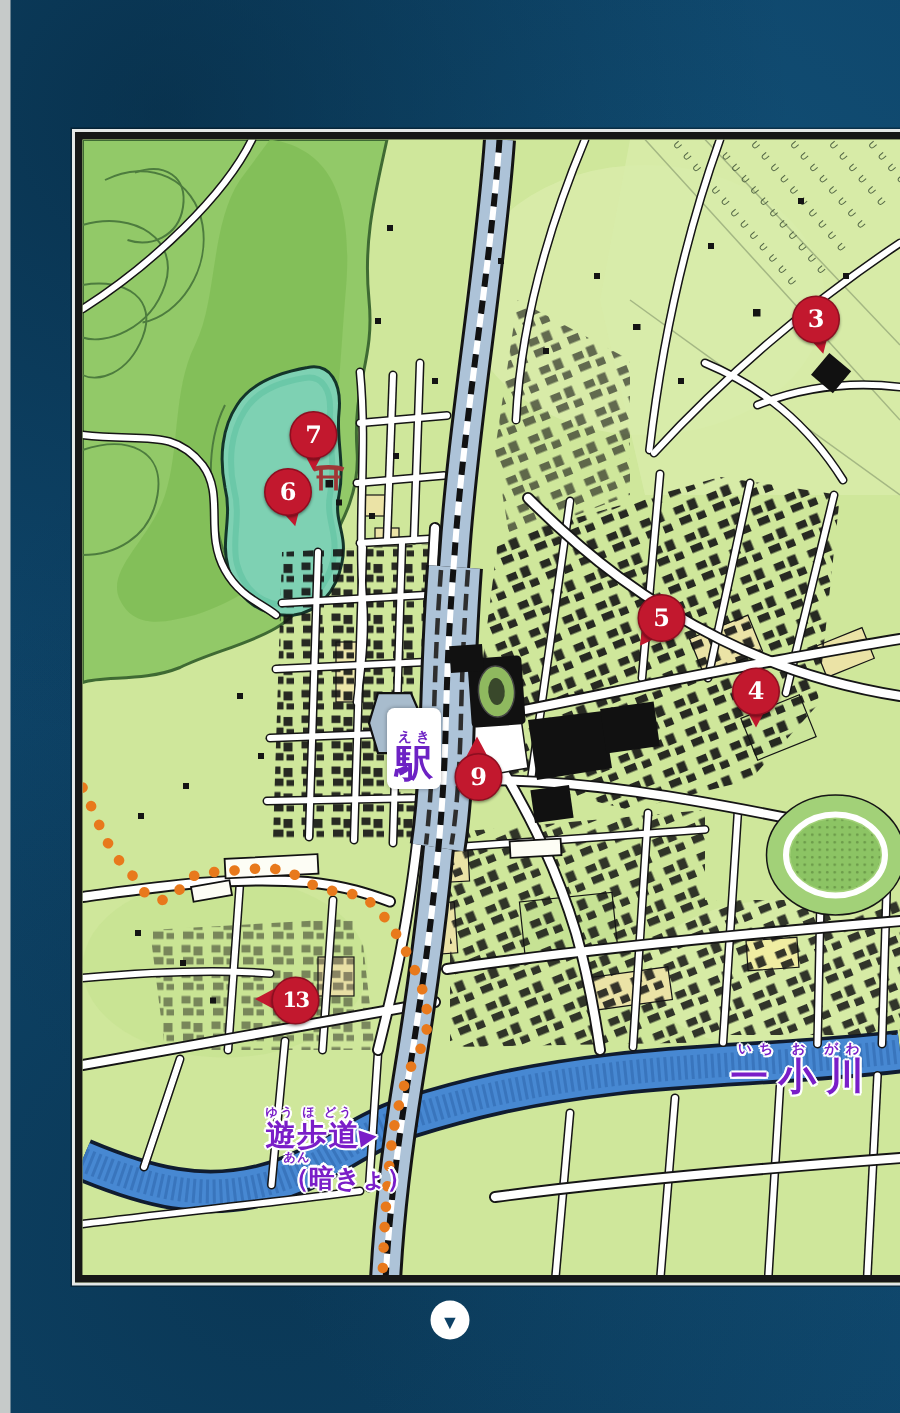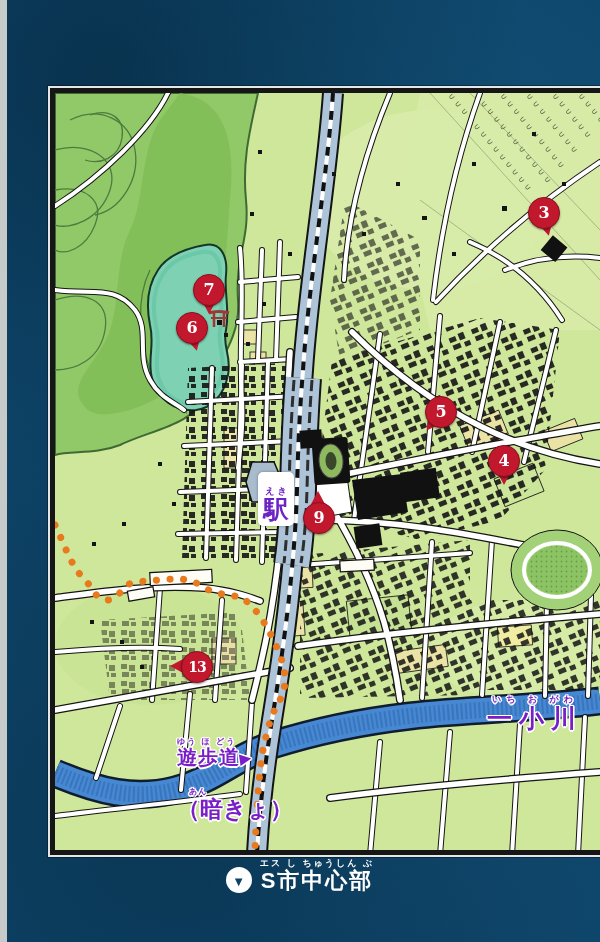--- a/index.html
+++ b/index.html
@@ -39,22 +39,22 @@
       -1px -1px #fff,1px -1px #fff,-1px 1px #fff,1px 1px #fff;}
   .furi{display:block;font-size:8px;font-weight:bold;letter-spacing:2px;line-height:1.1;}
   .station-label{position:absolute;left:203px;top:379px;width:36px;z-index:25;
     background:#fff;border-radius:5px;text-align:center;padding:15px 0 4px 0;
     box-shadow:0 0 3px rgba(0,0,0,.35);color:#6d22c4;}
   .station-label .furi{font-size:9px;letter-spacing:3px;padding-left:3px;}
   .station-label .kanji{font-size:25px;font-weight:bold;line-height:1;}
   .prom-label{left:122px;top:645px;width:160px;font-weight:bold;}
   .prom-label .main{font-size:20px;letter-spacing:1px;line-height:1.05;white-space:nowrap;}
   .prom-label .arrow{display:inline-block;font-size:14px;transform:rotate(-8deg) translateY(-1px);}
-  .prom-label .furi2{padding-left:12px;letter-spacing:1px;margin-top:20px;}
-  .prom-label .main2{font-size:23px;line-height:1.05;white-space:nowrap;}
+  .prom-label .furi2{padding-left:12px;letter-spacing:1px;}
+  .prom-label .main2{font-size:17px;line-height:1.05;white-space:nowrap;margin-left:12px;}
   .river-label{left:395px;top:602px;width:170px;text-align:center;font-weight:bold;}
   .river-label .furi{font-size:9px;letter-spacing:5px;}
   .river-label .main{font-size:25px;letter-spacing:7px;line-height:1.1;white-space:nowrap;}
 
   
   .caption{position:absolute;left:0;top:859px;width:600px;display:flex;
     justify-content:center;align-items:center;gap:8px;z-index:5;}
   .cap-icon{width:26px;height:26px;border-radius:50%;background:#fff;
     display:flex;align-items:center;justify-content:center;margin-top:8px;}
   .cap-icon span{color:#0d4166;font-size:13px;line-height:1;transform:translateY(1px);}
@@ -341,17 +341,13 @@
   <div class="plabel river-label">
     <span class="furi">いち お がわ</span>
     <span class="main">一小川</span>
   </div>
 </div>
 
 <div class="caption">
   <div class="cap-icon">
       <span>▼</span>
     </div>
-  <div class="cap-text">
-    <span class="furi">エス し ちゅうしん ぶ</span>
-    <span class="main">S市中心部</span>
-  </div>
 </div>
 
 </body></html>

